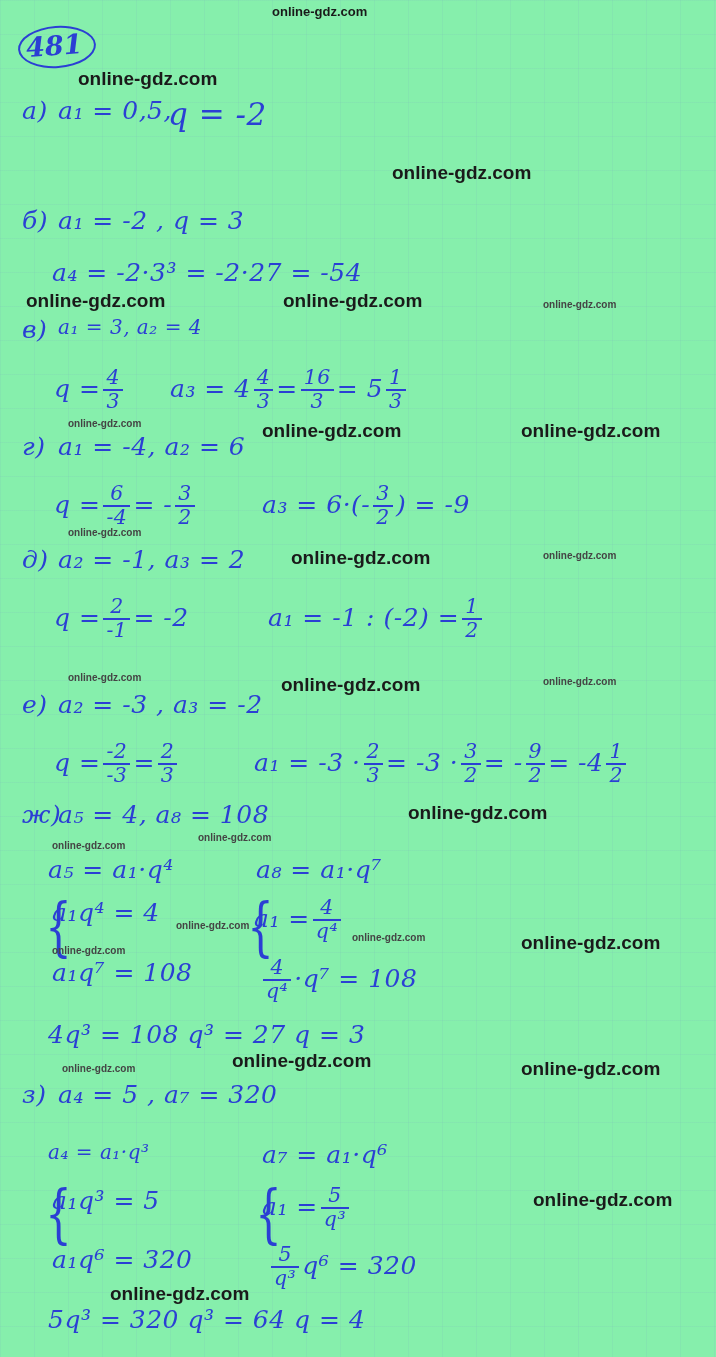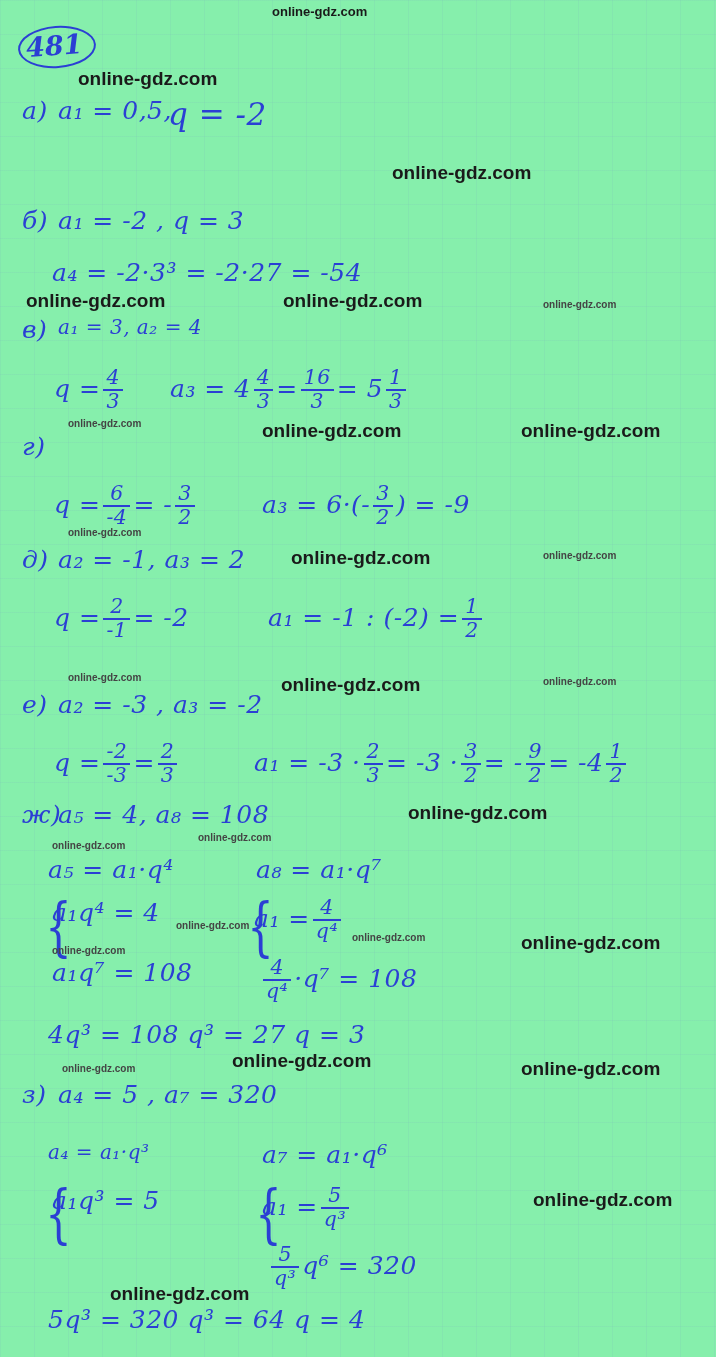--- a/index.html
+++ b/index.html
@@ -120,20 +120,21 @@
 
   <div class="hw" style="left:170px;top:368px;font-size:25px;">
     <span>a₃ = 4</span><span class="frac"><span class="n">4</span><span class="d">3</span></span><span>=</span><span class="frac"><span class="n">16</span><span class="d">3</span></span><span>= 5</span><span class="frac"><span class="n">1</span><span class="d">3</span></span>
   </div>
 
   <div class="wm small" style="left:68px;top:418px;">online-gdz.com</div>
   <div class="wm big" style="left:262px;top:420px;">online-gdz.com</div>
   <div class="wm big" style="left:521px;top:420px;">online-gdz.com</div>
 
   <div class="hw" style="left:22px;top:432px;font-size:25px;">г)</div>
+  <div class="hw" style="left:58px;top:432px;font-size:25px;">a₁ = -4,   a₂ = 6</div>
 
   <div class="hw" style="left:54px;top:484px;font-size:25px;">
     <span>q =</span><span class="frac"><span class="n">6</span><span class="d">-4</span></span><span>= -</span><span class="frac"><span class="n">3</span><span class="d">2</span></span>
   </div>
 
   <div class="hw" style="left:262px;top:484px;font-size:25px;">
     <span>a₃ = 6·(-</span><span class="frac"><span class="n">3</span><span class="d">2</span></span><span>) = -9</span>
   </div>
 
   <div class="wm small" style="left:68px;top:527px;">online-gdz.com</div>
@@ -201,20 +202,21 @@
   <div class="wm small" style="left:62px;top:1063px;">online-gdz.com</div>
 
   <div class="hw" style="left:22px;top:1080px;font-size:25px;">з)</div>
   <div class="hw" style="left:58px;top:1080px;font-size:25px;">a₄ = 5 ,   a₇ = 320</div>
 
   <div class="hw" style="left:48px;top:1140px;font-size:20px;">a₄ = a₁·q³</div>
   <div class="hw" style="left:262px;top:1140px;font-size:25px;">a₇ = a₁·q⁶</div>
 
   <div class="brace" style="left:38px;top:1182px;">{</div>
   <div class="hw" style="left:52px;top:1186px;font-size:25px;">a₁q³ = 5</div>
+  <div class="hw" style="left:52px;top:1245px;font-size:25px;">a₁q⁶ = 320</div>
 
   <div class="brace" style="left:248px;top:1182px;">{</div>
   <div class="hw" style="left:262px;top:1186px;font-size:25px;">
     <span>a₁ =</span><span class="frac"><span class="n">5</span><span class="d">q³</span></span>
   </div>
   <div class="hw" style="left:268px;top:1245px;font-size:25px;">
     <span class="frac"><span class="n">5</span><span class="d">q³</span></span><span>q⁶ = 320</span>
   </div>
 
   <div class="wm big" style="left:533px;top:1189px;">online-gdz.com</div>

